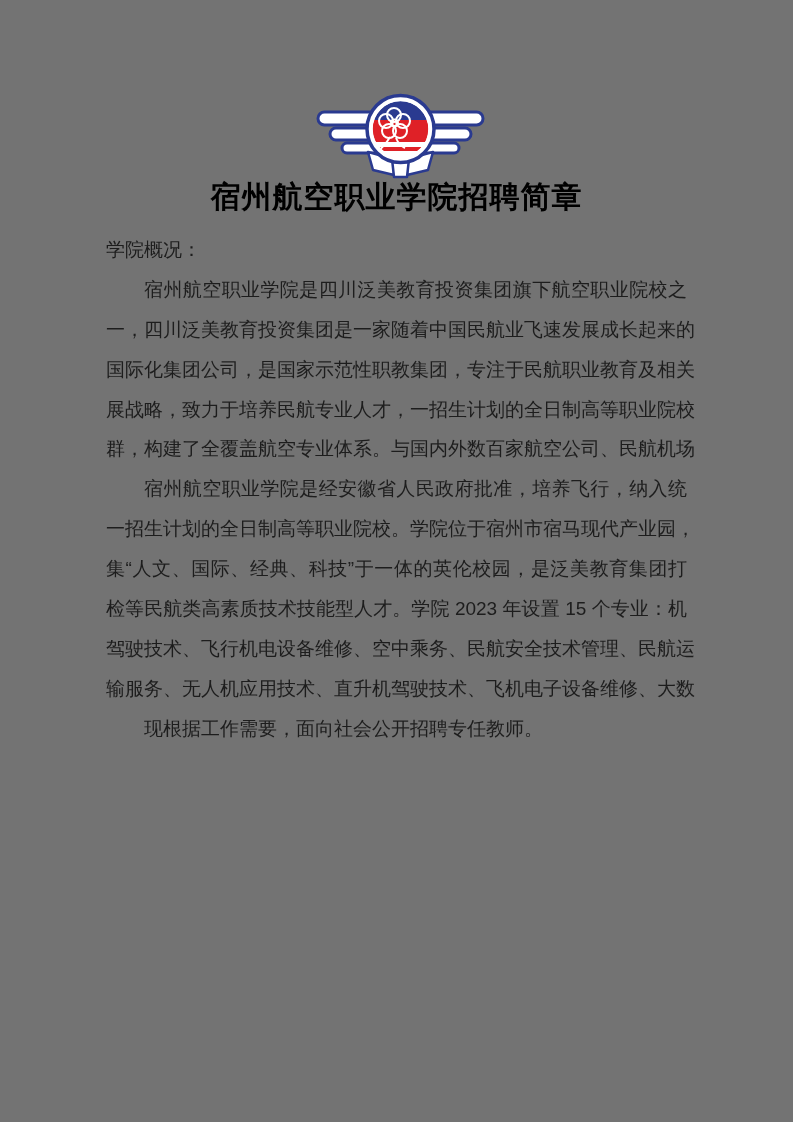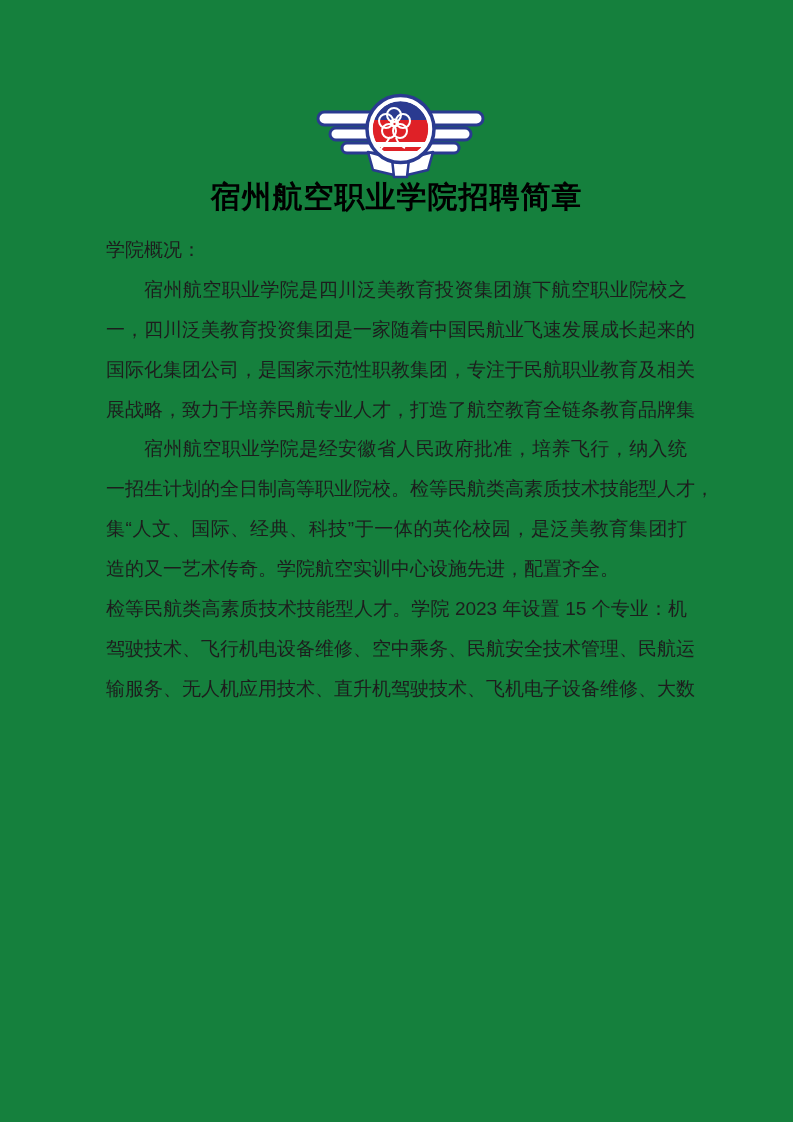--- a/index.html
+++ b/index.html
@@ -1,20 +1,20 @@
 <!DOCTYPE html>
 <html lang="zh"><head>
 <meta charset="utf-8">
 <style>
   html, body { margin: 0; padding: 0; background: #ffffff; }
   .page {
     position: relative;
     width: 793px;
     height: 1122px;
-    background: #15803d;
+    background: #737373;
     margin: 0 auto;
     overflow: hidden;
     font-family: "Liberation Sans", serif;
   }
   .logo-wrap {
     position: absolute;
     left: 310px;
     top: 93px;
     width: 181px;
     height: 90px;
@@ -110,23 +110,24 @@
   </div>
 
   <div class="doc-title">宿州航空职业学院招聘简章</div>
 
   <div class="doc-body">
     <div class="line no-just">学院概况：</div>
 
   <div class="line indent">宿州航空职业学院是四川泛美教育投资集团旗下航空职业院校之</div>
       <div class="line">一，四川泛美教育投资集团是一家随着中国民航业飞速发展成长起来的</div>
       <div class="line">国际化集团公司，是国家示范性职教集团，专注于民航职业教育及相关</div>
-      <div class="line">展战略，致力于培养民航专业人才，打造了航空教育全链条教育品牌集</div>
+      <div class="line">展战略，致力于培养民航专业人才，一招生计划的全日制高等职业院校</div>
+      <div class="line">群，构建了全覆盖航空专业体系。与国内外数百家航空公司、民航机场</div>
       <div class="line indent">宿州航空职业学院是经安徽省人民政府批准，培养飞行，纳入统</div>
-      <div class="line">一招生计划的全日制高等职业院校。检等民航类高素质技术技能型人才，</div>
+      <div class="line">一招生计划的全日制高等职业院校。学院位于宿州市宿马现代产业园，</div>
       <div class="line">集“人文、国际、经典、科技”于一体的英伦校园，是泛美教育集团打</div>
-      <div class="line no-just">造的又一艺术传奇。学院航空实训中心设施先进，配置齐全。</div>
       <div class="line">检等民航类高素质技术技能型人才。学院 2023 年设置 15 个专业：机</div>
       <div class="line">驾驶技术、飞行机电设备维修、空中乘务、民航安全技术管理、民航运</div>
       <div class="line">输服务、无人机应用技术、直升机驾驶技术、飞机电子设备维修、大数</div>
+      <div class="line indent no-just">现根据工作需要，面向社会公开招聘专任教师。</div>
     </div>
 
 </div>
 
 </body></html>

